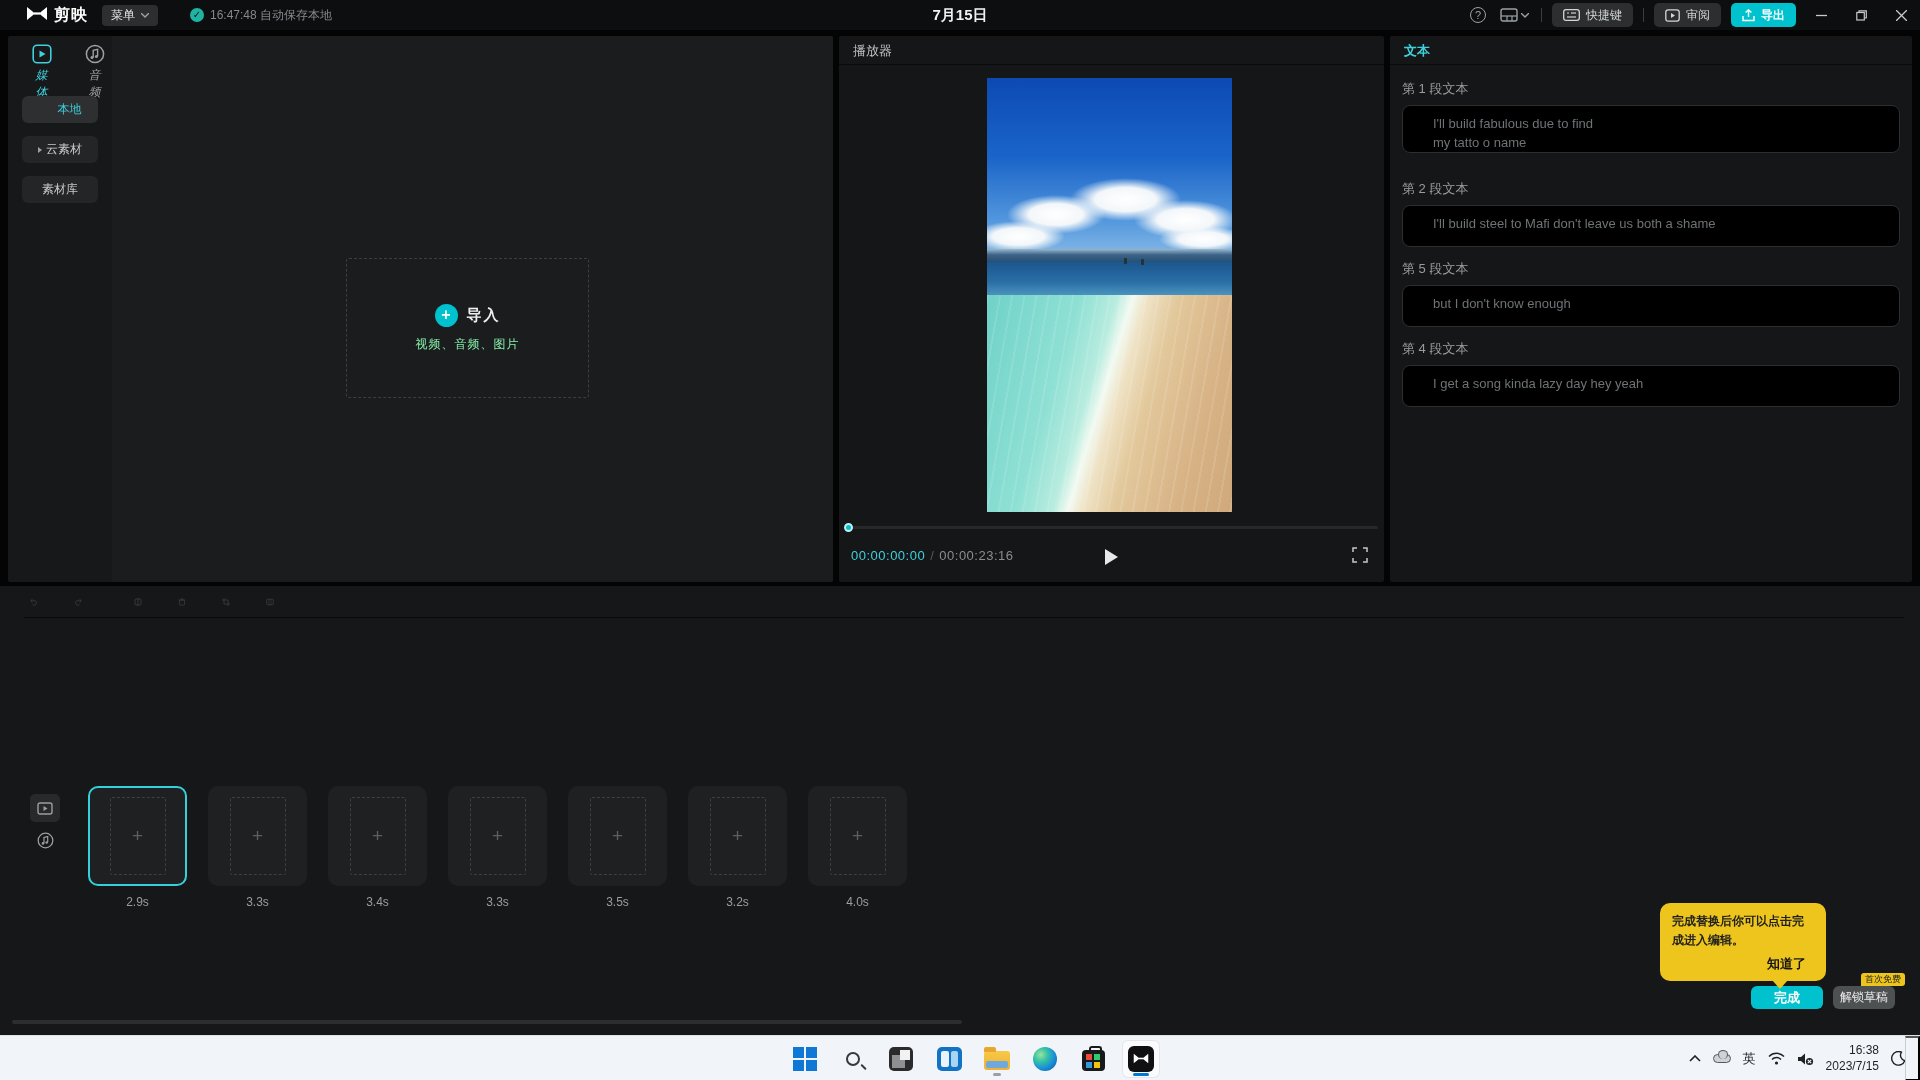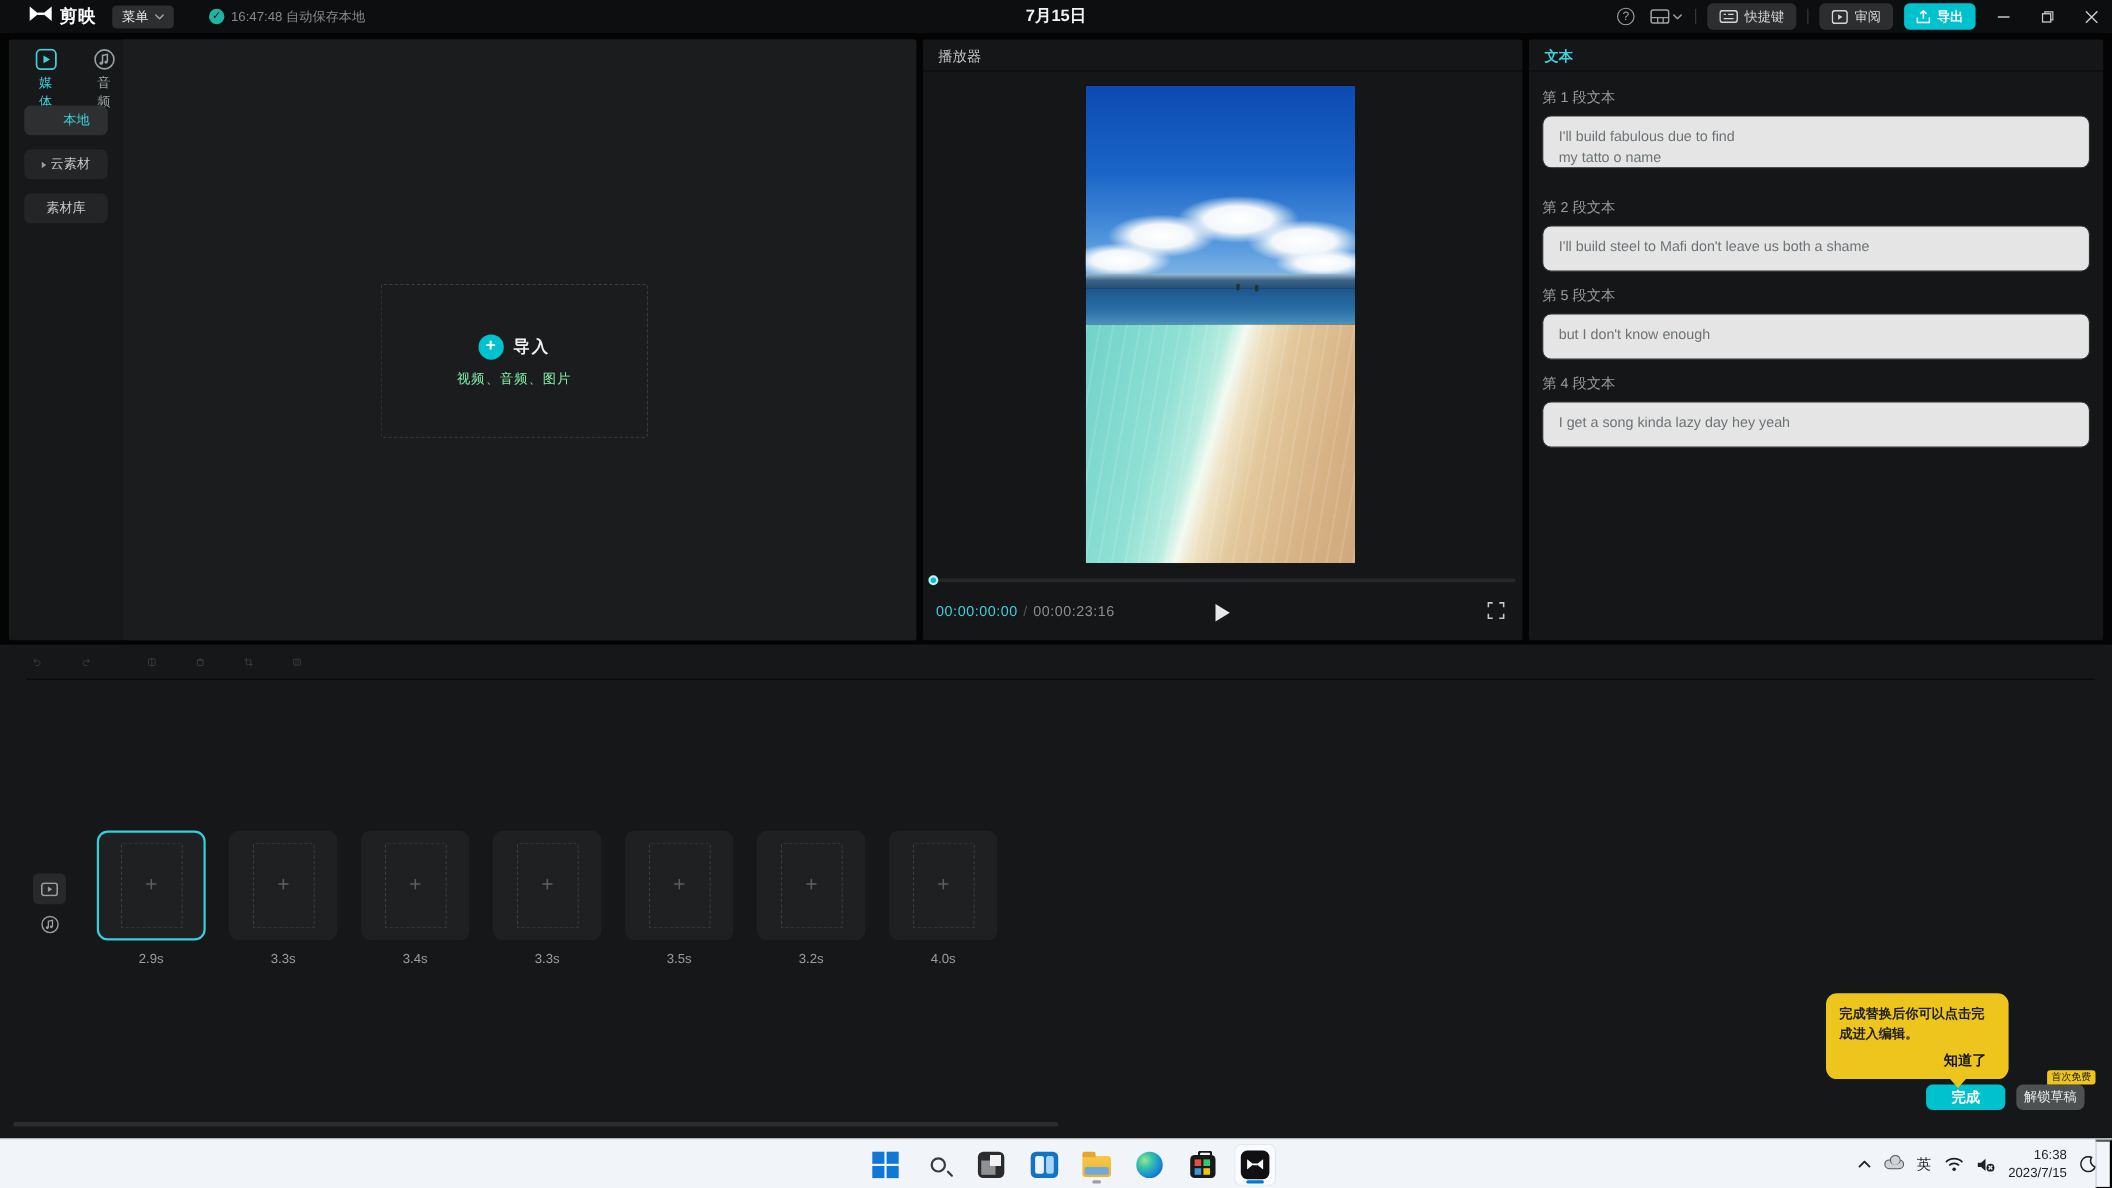--- a/index.html
+++ b/index.html
@@ -24,21 +24,21 @@
   .win-btn{width:30px;height:30px;background:none;border:none;color:#c9c9c9;font-size:13px;cursor:pointer;display:flex;align-items:center;justify-content:center;}
 
   
   .panel{position:absolute;background:#171819;border-radius:2px;}
   .panel-media{left:8px;top:36px;width:825px;height:546px;}
   .panel-player{left:839px;top:36px;width:545px;height:546px;background:#151617;}
   .panel-text{left:1390px;top:36px;width:522px;height:546px;background:#151617;}
 
   
   .media-tabs{position:absolute;left:0;top:0;width:104px;height:52px;display:flex;gap:18px;padding:7px 0 0 16px;}
-  .m-tab{display:flex;flex-direction:column;align-items:center;gap:3px;background:none;border:none;cursor:pointer;color:#9aa0a3;font-size:12px;}
+  .m-tab{display:flex;flex-direction:column;align-items:center;gap:3px;background:none;border:none;cursor:pointer;color:#9aa0a3;font-size:12px;font-style:italic;}
   .m-tab.active{color:#3fd0dc;}
   .m-tab .glyph{width:22px;height:22px;display:flex;align-items:center;justify-content:center;}
   .sidebar{position:absolute;left:0;top:52px;width:104px;bottom:0;padding:8px 0 0 14px;display:flex;flex-direction:column;gap:13px;}
   .side-btn{width:76px;height:27px;background:#232526;border:none;border-radius:6px;color:#c7cacb;font-size:12px;cursor:pointer;display:flex;align-items:center;justify-content:center;gap:4px;}
   .side-btn.active{background:#2d2f30;color:#3fd0dc;padding-left:25px;}
   .side-caret{width:0;height:0;border-left:4px solid #9aa0a3;border-top:3px solid transparent;border-bottom:3px solid transparent;}
   .media-content{position:absolute;left:104px;top:0;right:0;bottom:0;background:#1b1c1d;border-radius:0 2px 2px 0;}
   .import-zone{position:absolute;left:234px;top:222px;width:243px;height:140px;border:1px dashed #3c3e3f;border-radius:3px;display:flex;flex-direction:column;align-items:center;justify-content:center;gap:9px;cursor:pointer;}
   .import-row{display:flex;align-items:center;gap:9px;}
   .plus-circle{width:23px;height:23px;border-radius:50%;background:#00c2ce;color:#fff;font-size:16px;line-height:22px;text-align:center;font-weight:bold;}
@@ -63,30 +63,30 @@
   .timecode{position:absolute;left:12px;top:7px;font-size:13px;color:#3fd0dc;letter-spacing:.5px;}
   .timecode .sep{color:#54585a;margin:0 5px;}
   .timecode .dur{color:#8a8e90;}
   .play-btn{position:absolute;left:50%;top:3px;transform:translateX(-50%);background:none;border:none;cursor:pointer;width:26px;height:26px;display:flex;align-items:center;justify-content:center;}
   .play-tri{width:0;height:0;border-left:13px solid #e8e8e8;border-top:8px solid transparent;border-bottom:8px solid transparent;}
   .fs-btn{position:absolute;right:10px;top:5px;background:none;border:none;cursor:pointer;color:#c5c8ca;}
 
   
   .seg{position:absolute;left:12px;right:12px;}
   .seg-label{color:#999da0;font-size:13px;margin-bottom:7px;}
-  .seg-box{background:#e5e5e5;border:1px solid #2c2e30;border-radius:8px;padding:9px 14px;color:#6e7376;font-size:13px;line-height:1.45;white-space:pre-line;cursor:text;}
+  .seg-box{background:#000000;border:1px solid #2c2e30;border-radius:8px;padding:9px 30px;color:#6e7376;font-size:13px;line-height:1.45;white-space:pre-line;cursor:text;}
 
   
   .timeline{position:absolute;left:0;top:586px;width:1920px;height:449px;background:#161718;}
   .tl-toolbar{position:absolute;left:24px;top:0;height:32px;display:flex;align-items:center;gap:24px;border-bottom:1px solid #0a0a0a;width:1880px;}
   .tl-tool{background:none;border:none;color:#3e4142;width:20px;height:20px;display:flex;align-items:center;justify-content:center;cursor:default;}
   .track-head{position:absolute;left:30px;top:208px;display:flex;flex-direction:column;align-items:center;gap:10px;}
   .cover-btn{width:30px;height:28px;background:#28292b;border:none;border-radius:5px;color:#9b9fa2;display:flex;align-items:center;justify-content:center;cursor:pointer;}
   .audio-glyph{color:#9b9fa2;}
-  .clips{position:absolute;left:88px;top:169px;display:flex;gap:21px;}
+  .clips{position:absolute;left:88px;top:200px;display:flex;gap:21px;}
   .clip{width:99px;display:flex;flex-direction:column;align-items:center;cursor:pointer;}
   .clip-card{width:99px;height:100px;background:#1f2021;border-radius:10px;border:2px solid transparent;display:flex;align-items:center;justify-content:center;}
   .clip.selected .clip-card{border-color:#35d0dc;}
   .clip-dash{width:56px;height:78px;border:1px dashed #3d3f40;border-radius:2px;display:flex;align-items:center;justify-content:center;color:#5c5f61;font-size:19px;}
   .clip-dash::before{content:"+";}
   .clip-dur{margin-top:9px;color:#9a9ea0;font-size:12px;}
   .tl-scrollbar{position:absolute;left:12px;top:434px;width:950px;height:4px;background:#2c2d2e;border-radius:2px;cursor:pointer;}
 
   
   .tooltip{position:absolute;left:1660px;top:903px;width:166px;background:#eec51c;border-radius:10px;padding:9px 12px 8px 12px;color:#1f1f1f;z-index:5;}

